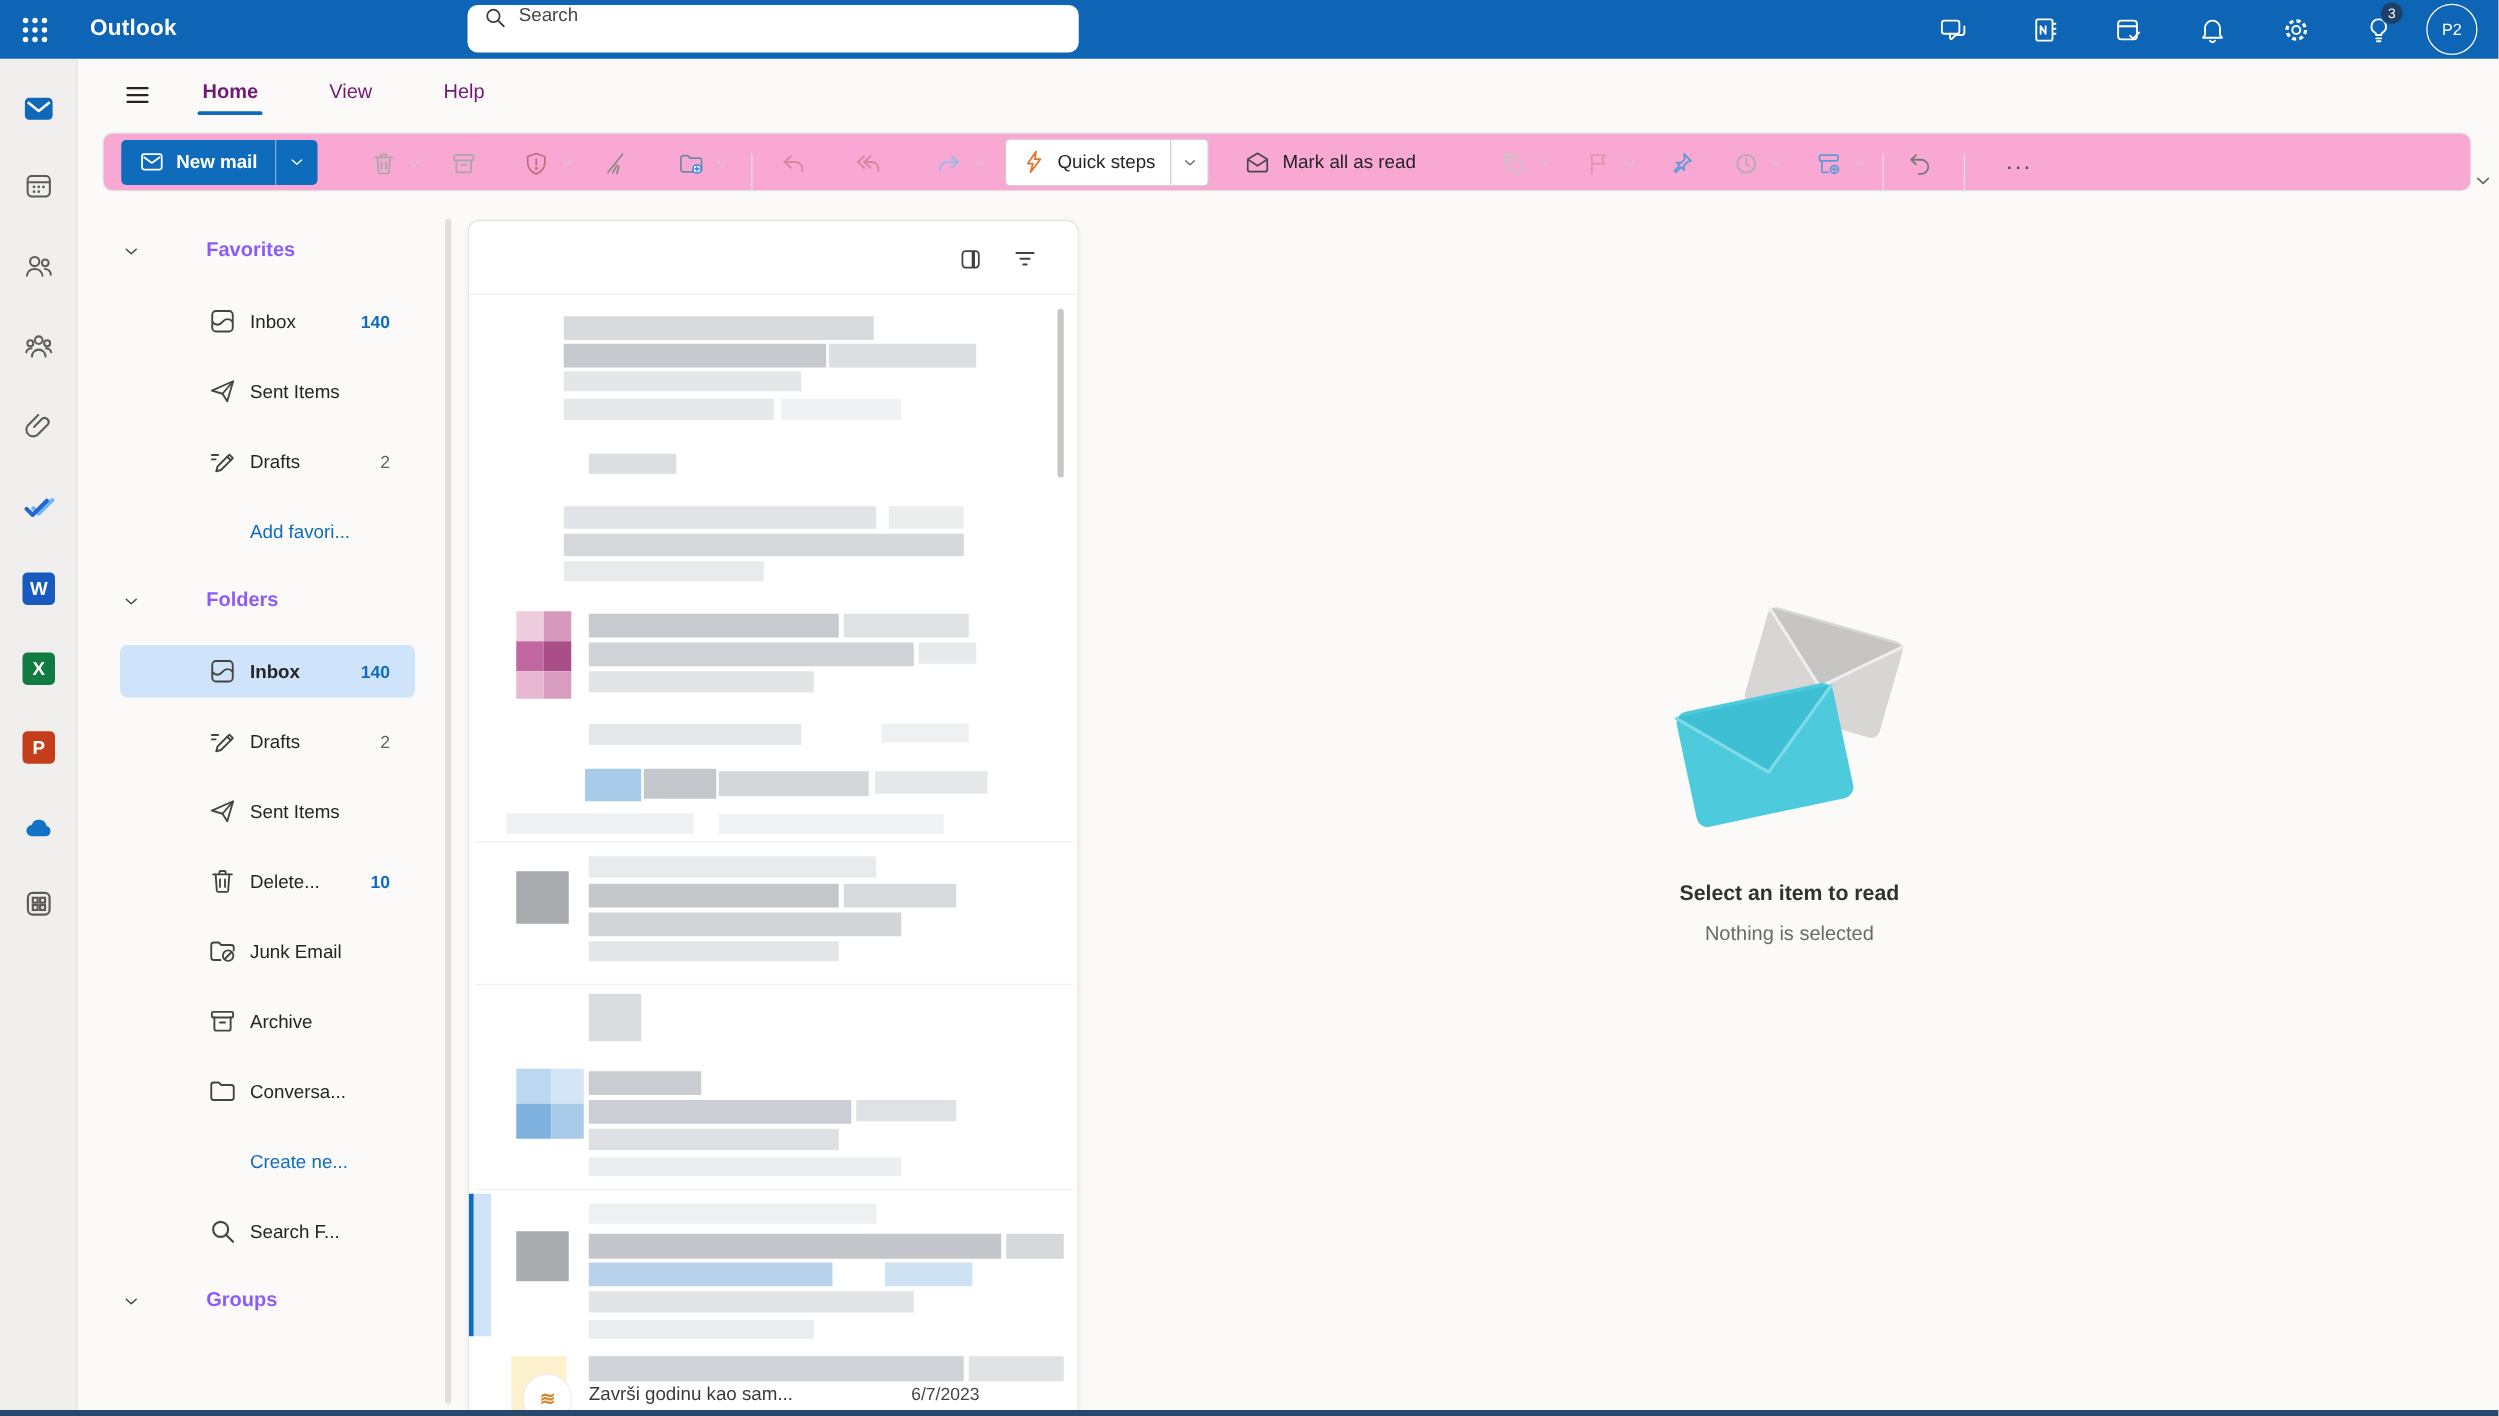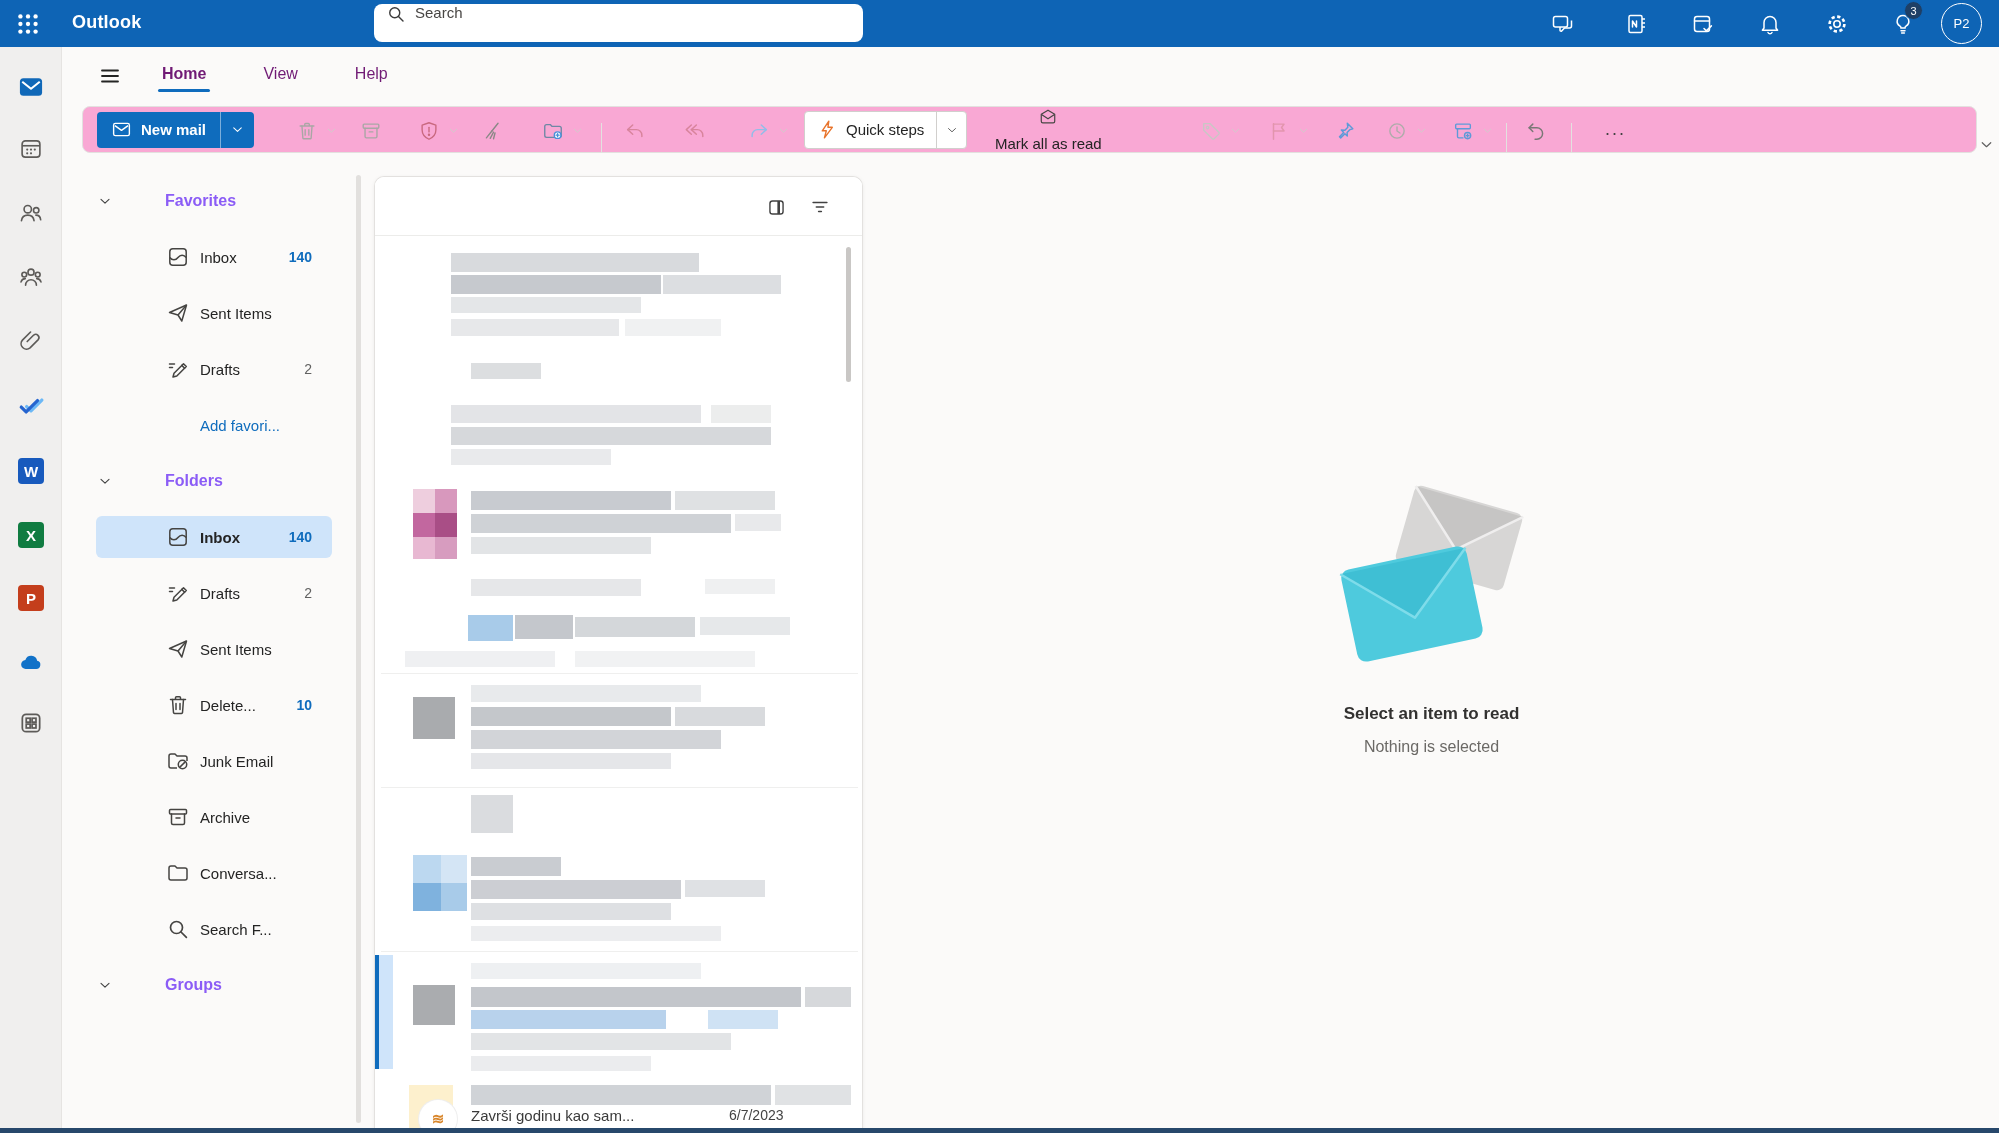--- a/index.html
+++ b/index.html
@@ -596,21 +596,21 @@
               <span>Quick steps</span>
             </div>
             <div class="split">
               <svg width="14" height="14">
                 <use href="#i-chevdown"></use>
               </svg>
             </div>
           </div>
         </div>
         <div class="rb-item" style="left: 912px; top: 0px;">
-          <div class="ic-label" style="height: 45px; flex-direction: column;">
+          <div class="ic-label" style="height: 45px;">
             <svg width="22" height="22" style="color: rgb(72, 70, 68);">
               <use href="#i-mailread"></use>
             </svg>
             <span>Mark all as read</span>
           </div>
         </div>
         <div class="rb-item" style="left: 1111px; top: 1px;">
           <div class="ic-btn">
             <svg width="22" height="22" style="color: rgb(201, 199, 197);">
               <use href="#i-tag"></use>
@@ -753,20 +753,23 @@
         <svg width="24" height="24" class="f-ic">
           <use href="#i-archivebox"></use>
         </svg>
         <span class="f-label">Archive</span>
       </div>
       <div class="frow">
         <svg width="24" height="24" class="f-ic">
           <use href="#i-folder"></use>
         </svg>
         <span class="f-label">Conversa...</span>
+      </div>
+      <div class="frow">
+        <span class="f-label linkish">Create ne...</span>
       </div>
       <div class="frow">
         <svg width="24" height="24" class="f-ic">
           <use href="#i-search"></use>
         </svg>
         <span class="f-label">Search F...</span>
       </div>
       <div class="frow">
         <svg width="16" height="16" class="f-chev">
           <use href="#i-chevdown"></use>

